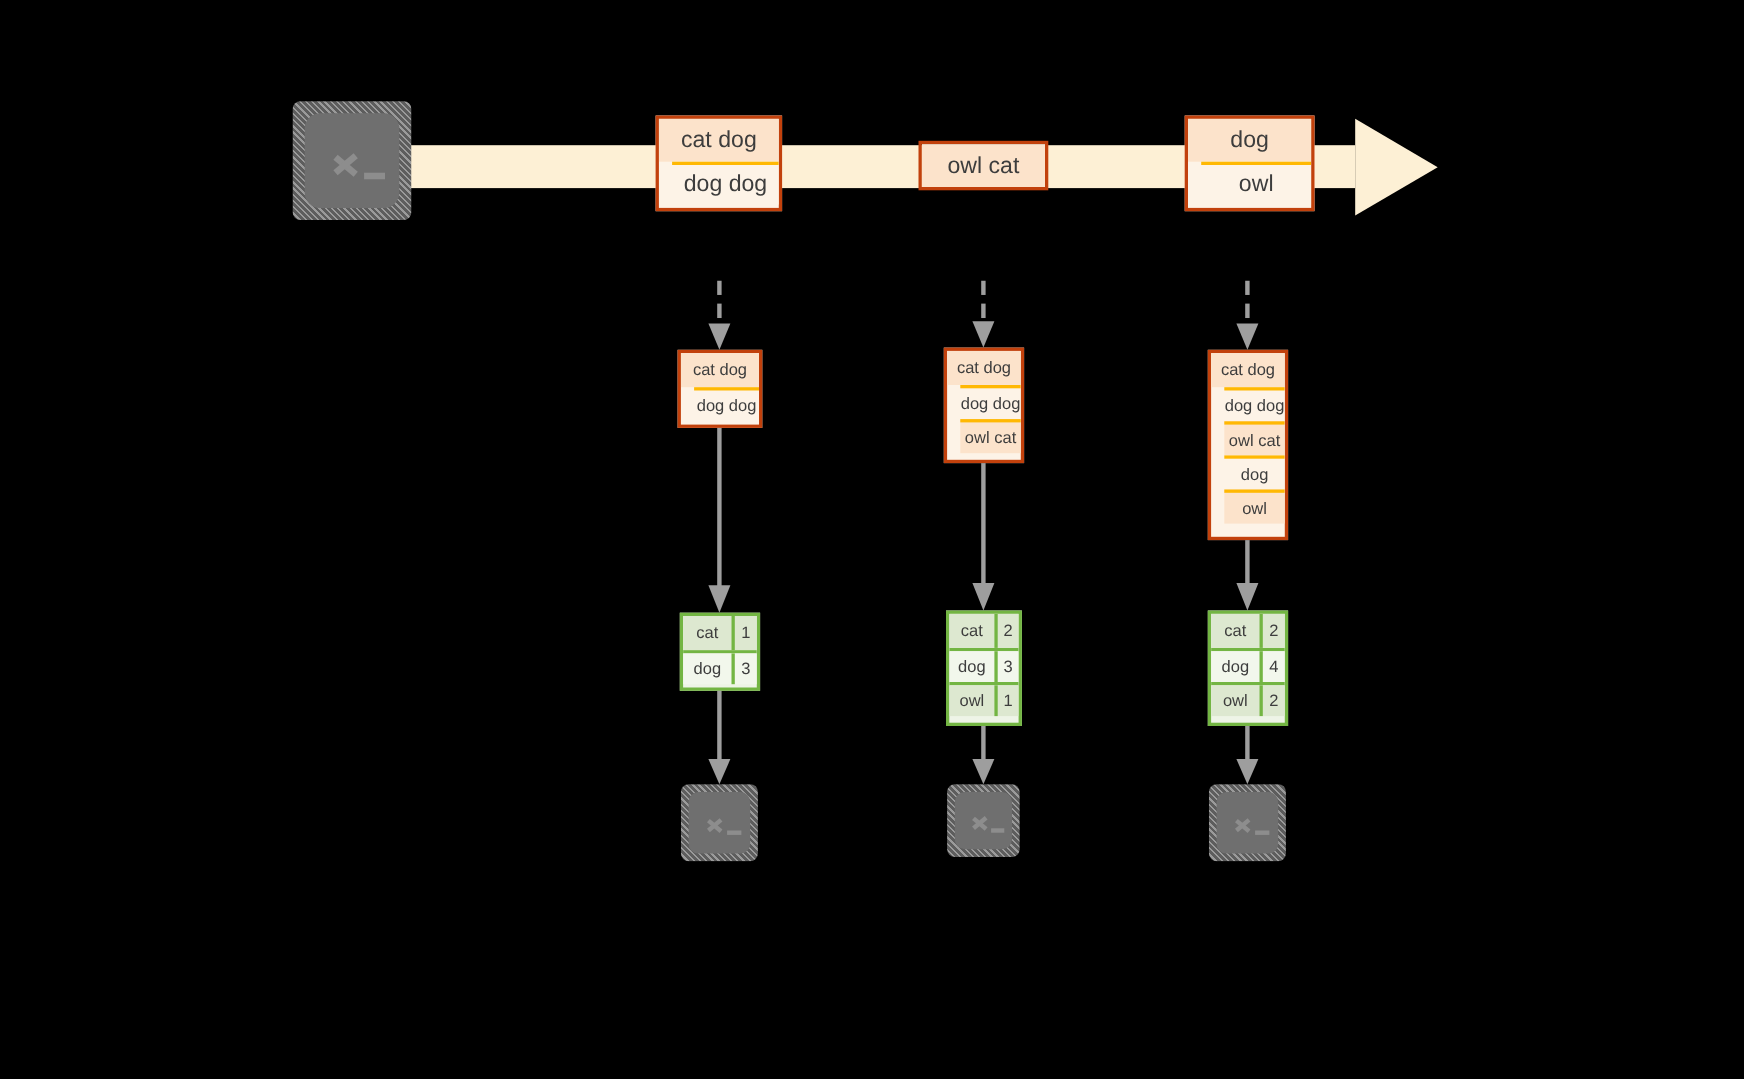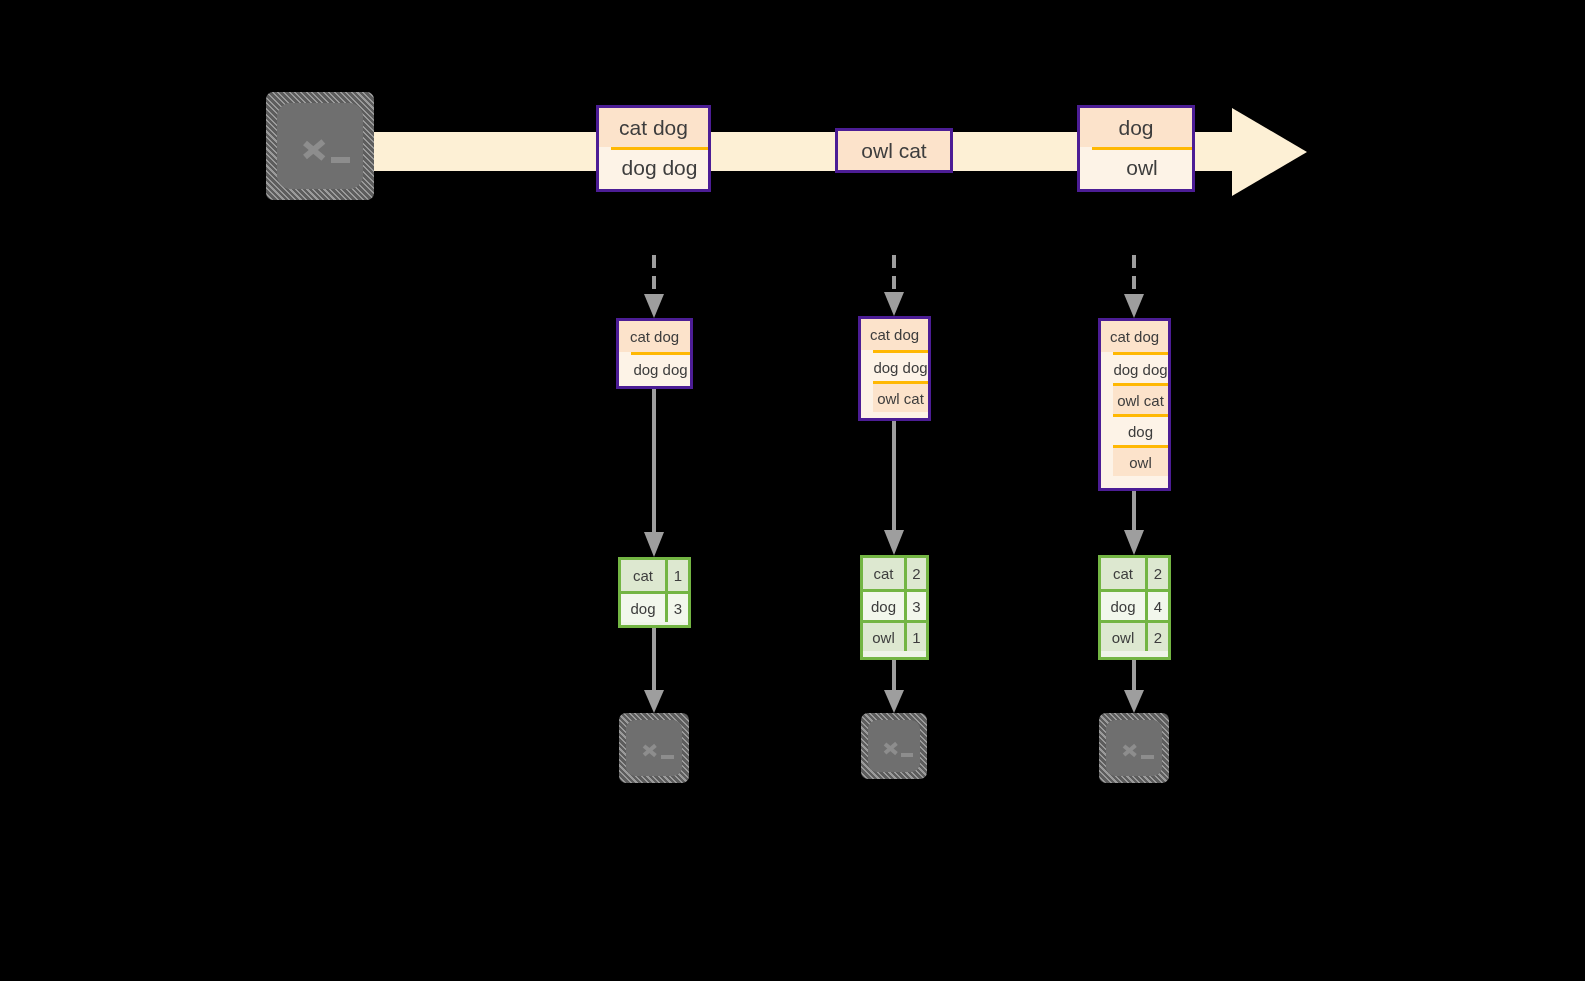--- a/index.html
+++ b/index.html
@@ -59,21 +59,21 @@
     width: 0; height: 0;
     border-style: solid;
     border-color: transparent;
     border-left-color: #fdf0d5;
   }
 
   
   .msgbox {
     position: absolute;
     box-sizing: border-box;
-    border: 3px solid #4c1d95;
+    border: 3px solid #c2410c;
     background: #fdf3e7;
     overflow: hidden;
   }
   .msgbox .row {
     box-sizing: border-box;
     display: flex;
     align-items: center;
     justify-content: center;
     color: #3d3d3d;
     white-space: nowrap;

